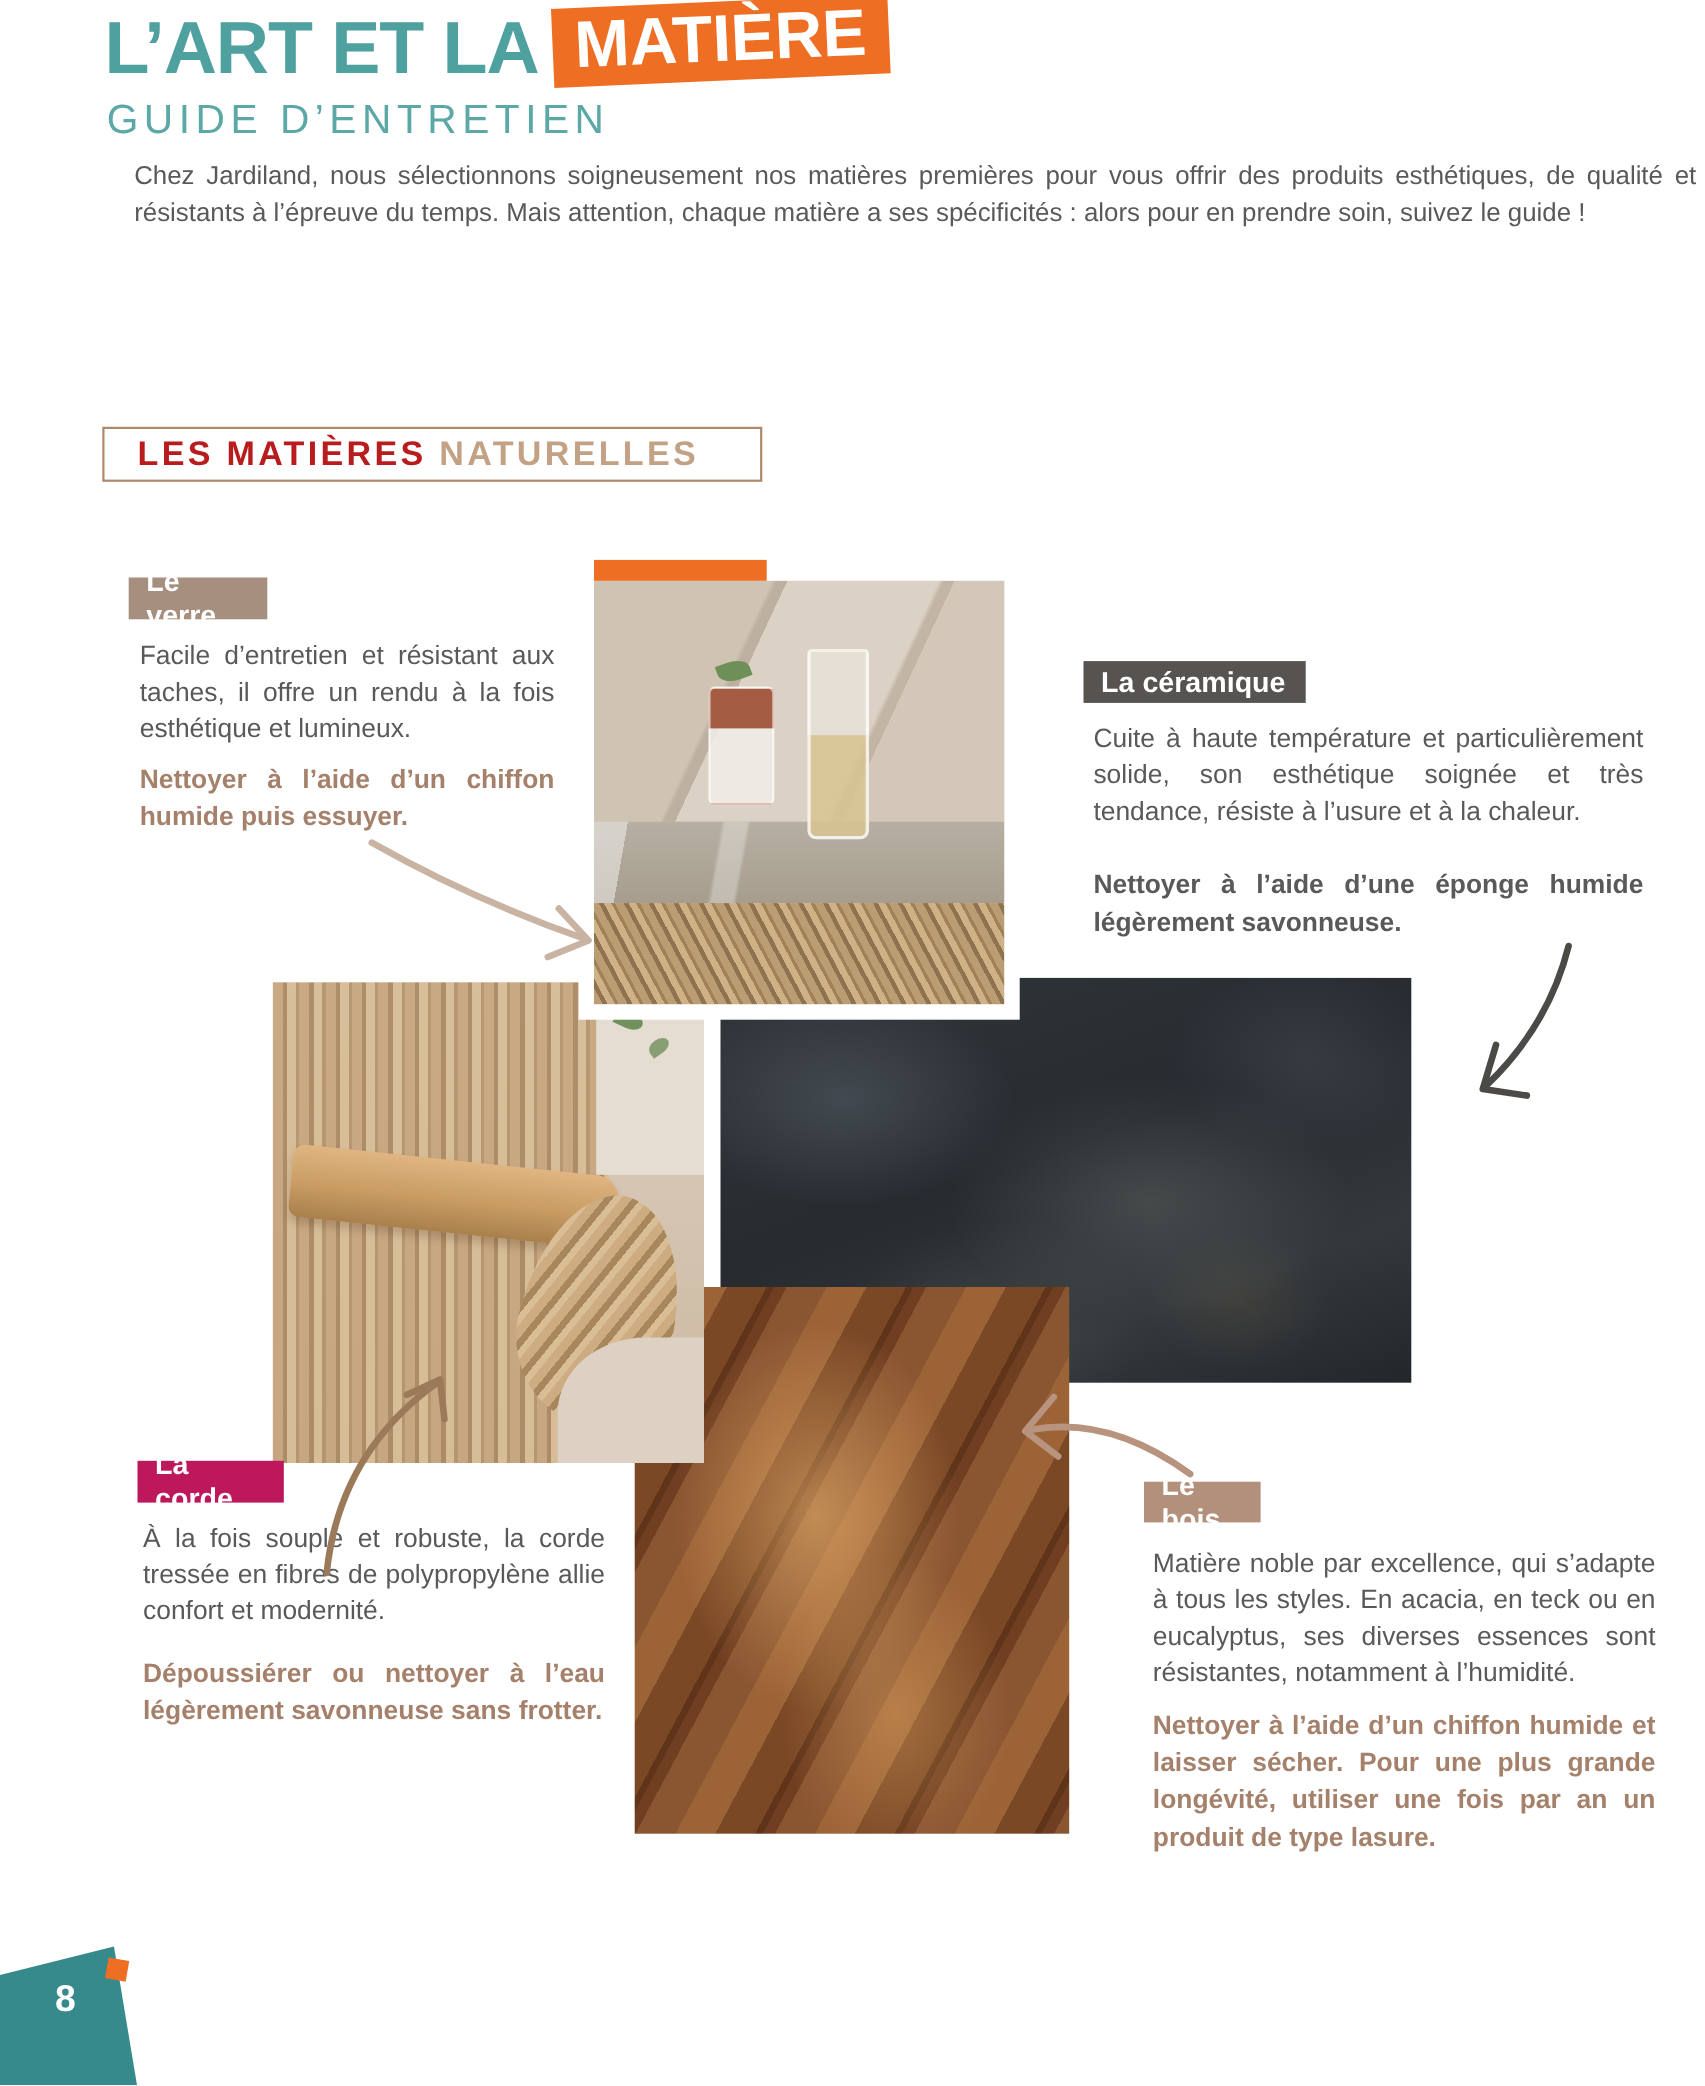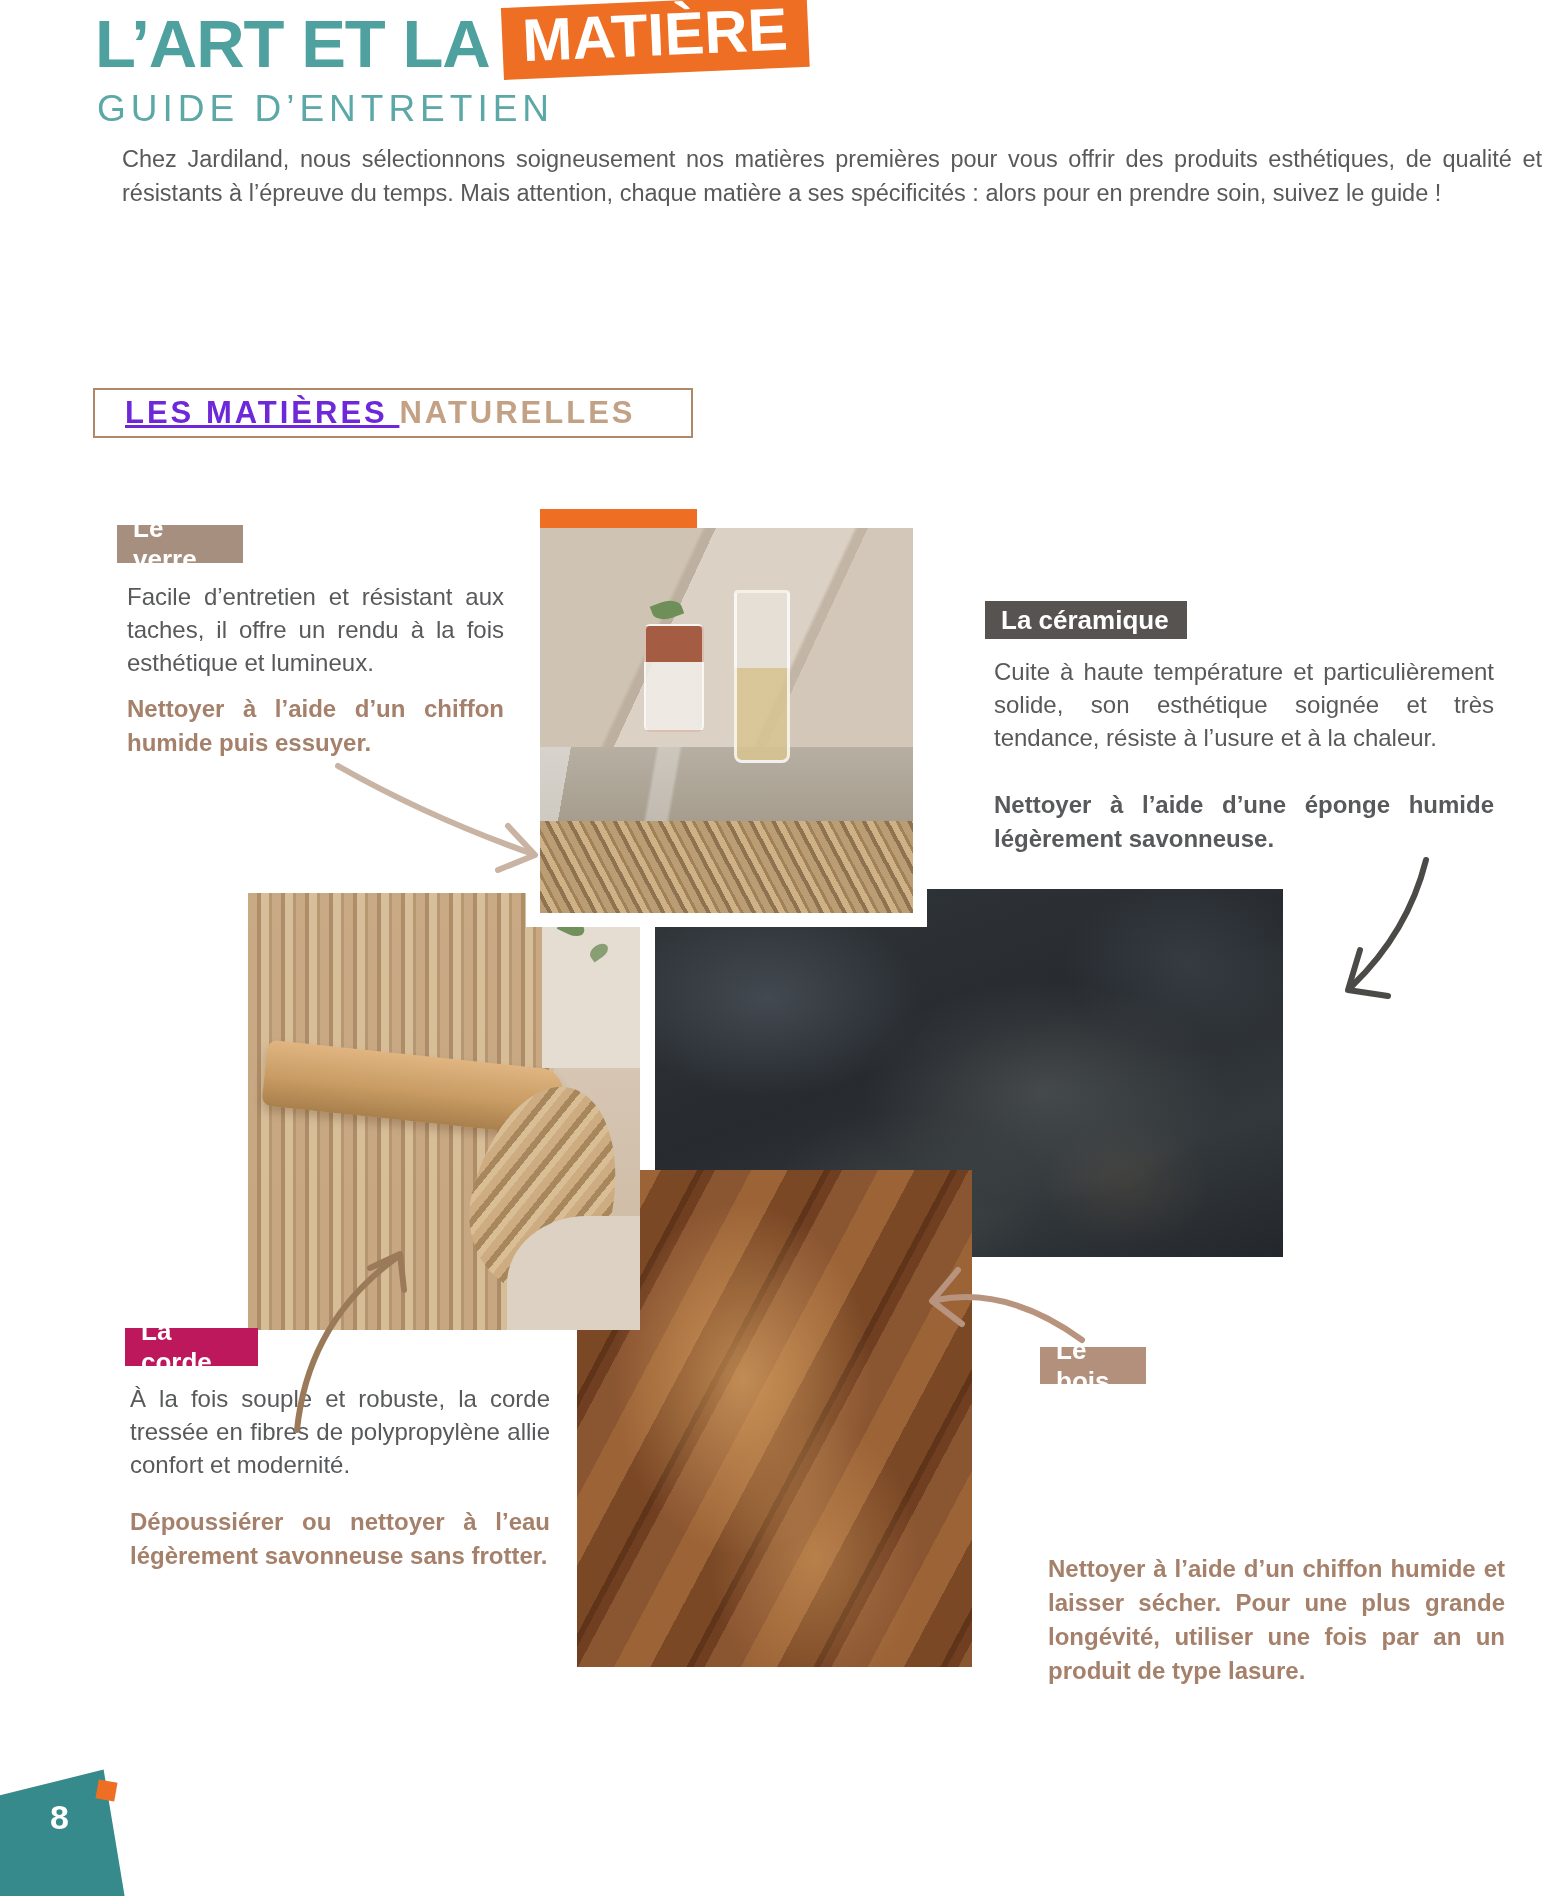--- a/index.html
+++ b/index.html
@@ -33,21 +33,21 @@
     font-size:23.5px; line-height:34px; text-align:justify;margin-left:27px;
   }
 
   
   .section-box {
     left:93px; top:388px; width:600px; height:50px;
     border:2px solid #ad8967; background:#ffffff;
     display:flex; align-items:center; padding-left:30px;
     font-size:31px; font-weight:bold; letter-spacing:3px; white-space:pre;
   }
-  .section-part1 { color:#6d28d9;text-decoration:underline; }
+  .section-part1 { color:#b91c1c; }
   .section-part2 { color:#c3a184; }
 
   
   .photo { overflow:hidden; }
 
   
   .photo-ceramique {
     left:655px; top:889px; width:628px; height:368px; z-index:1;
     background:
       radial-gradient(220px 140px at 18% 30%, rgba(110,120,130,.35), rgba(0,0,0,0) 70%),
@@ -239,20 +239,21 @@
 
   <p class="abs mat-desc desc-verre">Facile d’entretien et résistant aux taches, il offre un rendu à la fois esthétique et lumineux.</p>
   <p class="abs mat-instr instr-verre">Nettoyer à l’aide d’un chiffon humide puis essuyer.</p>
 
   <p class="abs mat-desc desc-ceramique">Cuite à haute température et particulièrement solide, son esthétique soignée et très tendance, résiste à l’usure et à la chaleur.</p>
   <p class="abs mat-instr instr-ceramique">Nettoyer à l’aide d’une éponge humide légèrement savonneuse.</p>
 
   <p class="abs mat-desc desc-corde">À la fois souple et robuste, la corde tressée en fibres de polypropylène allie confort et modernité.</p>
   <p class="abs mat-instr instr-corde">Dépoussiérer ou nettoyer à l’eau légèrement savonneuse sans frotter.</p>
 
+  <p class="abs mat-desc desc-bois">Matière noble par excellence, qui s’adapte à tous les styles. En acacia, en teck ou en eucalyptus, ses diverses essences sont résistantes, notamment à l’humidité.</p>
   <p class="abs mat-instr instr-bois">Nettoyer à l’aide d’un chiffon humide et laisser sécher. Pour une plus grande longévité, utiliser une fois par an un produit de type lasure.</p>
 
   <svg class="abs arrows" viewBox="0 0 1550 1896" xmlns="http://www.w3.org/2000/svg">
     <g stroke="#c9b3a3" stroke-width="6" fill="none" stroke-linecap="round" stroke-linejoin="round">
       <path d="M 338 766 Q 430 818 533 854"></path>
       <polyline points="508,826 535,855 498,870"></polyline>
     </g>
     <g stroke="#4b4a47" stroke-width="6" fill="none" stroke-linecap="round" stroke-linejoin="round">
       <path d="M 1426 860 Q 1408 932 1352 986"></path>
       <polyline points="1360,950 1348,990 1388,996"></polyline>

